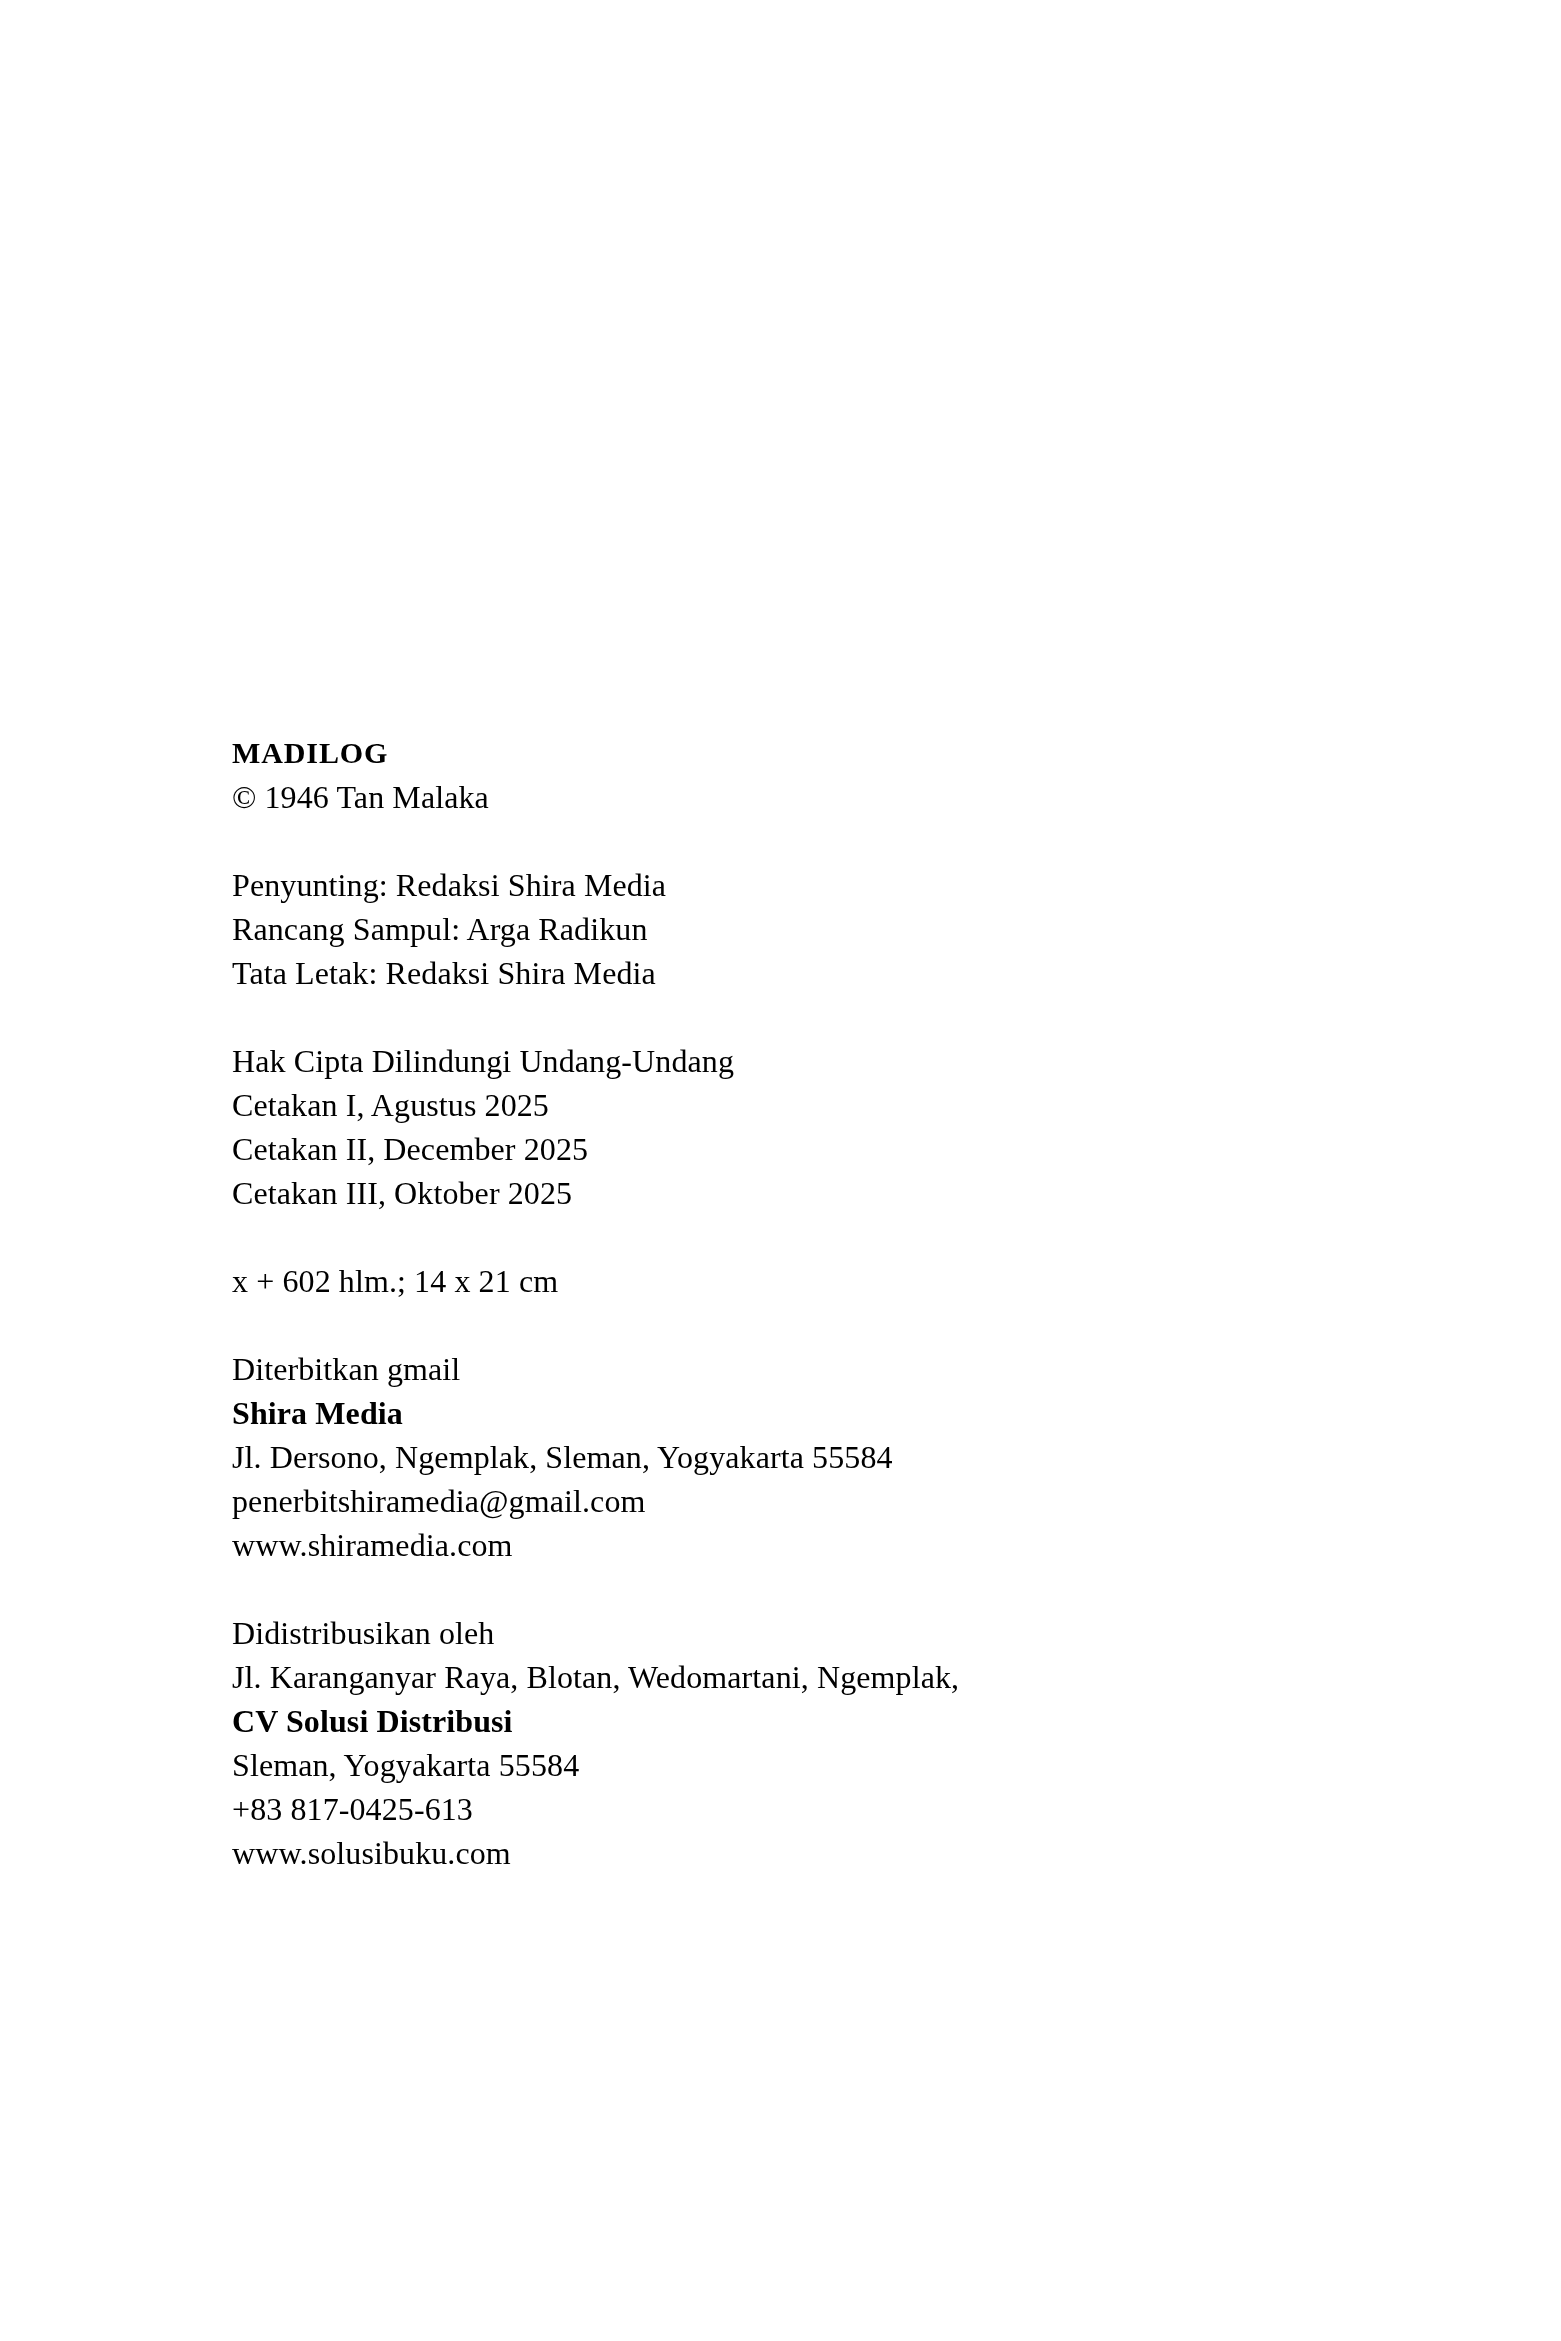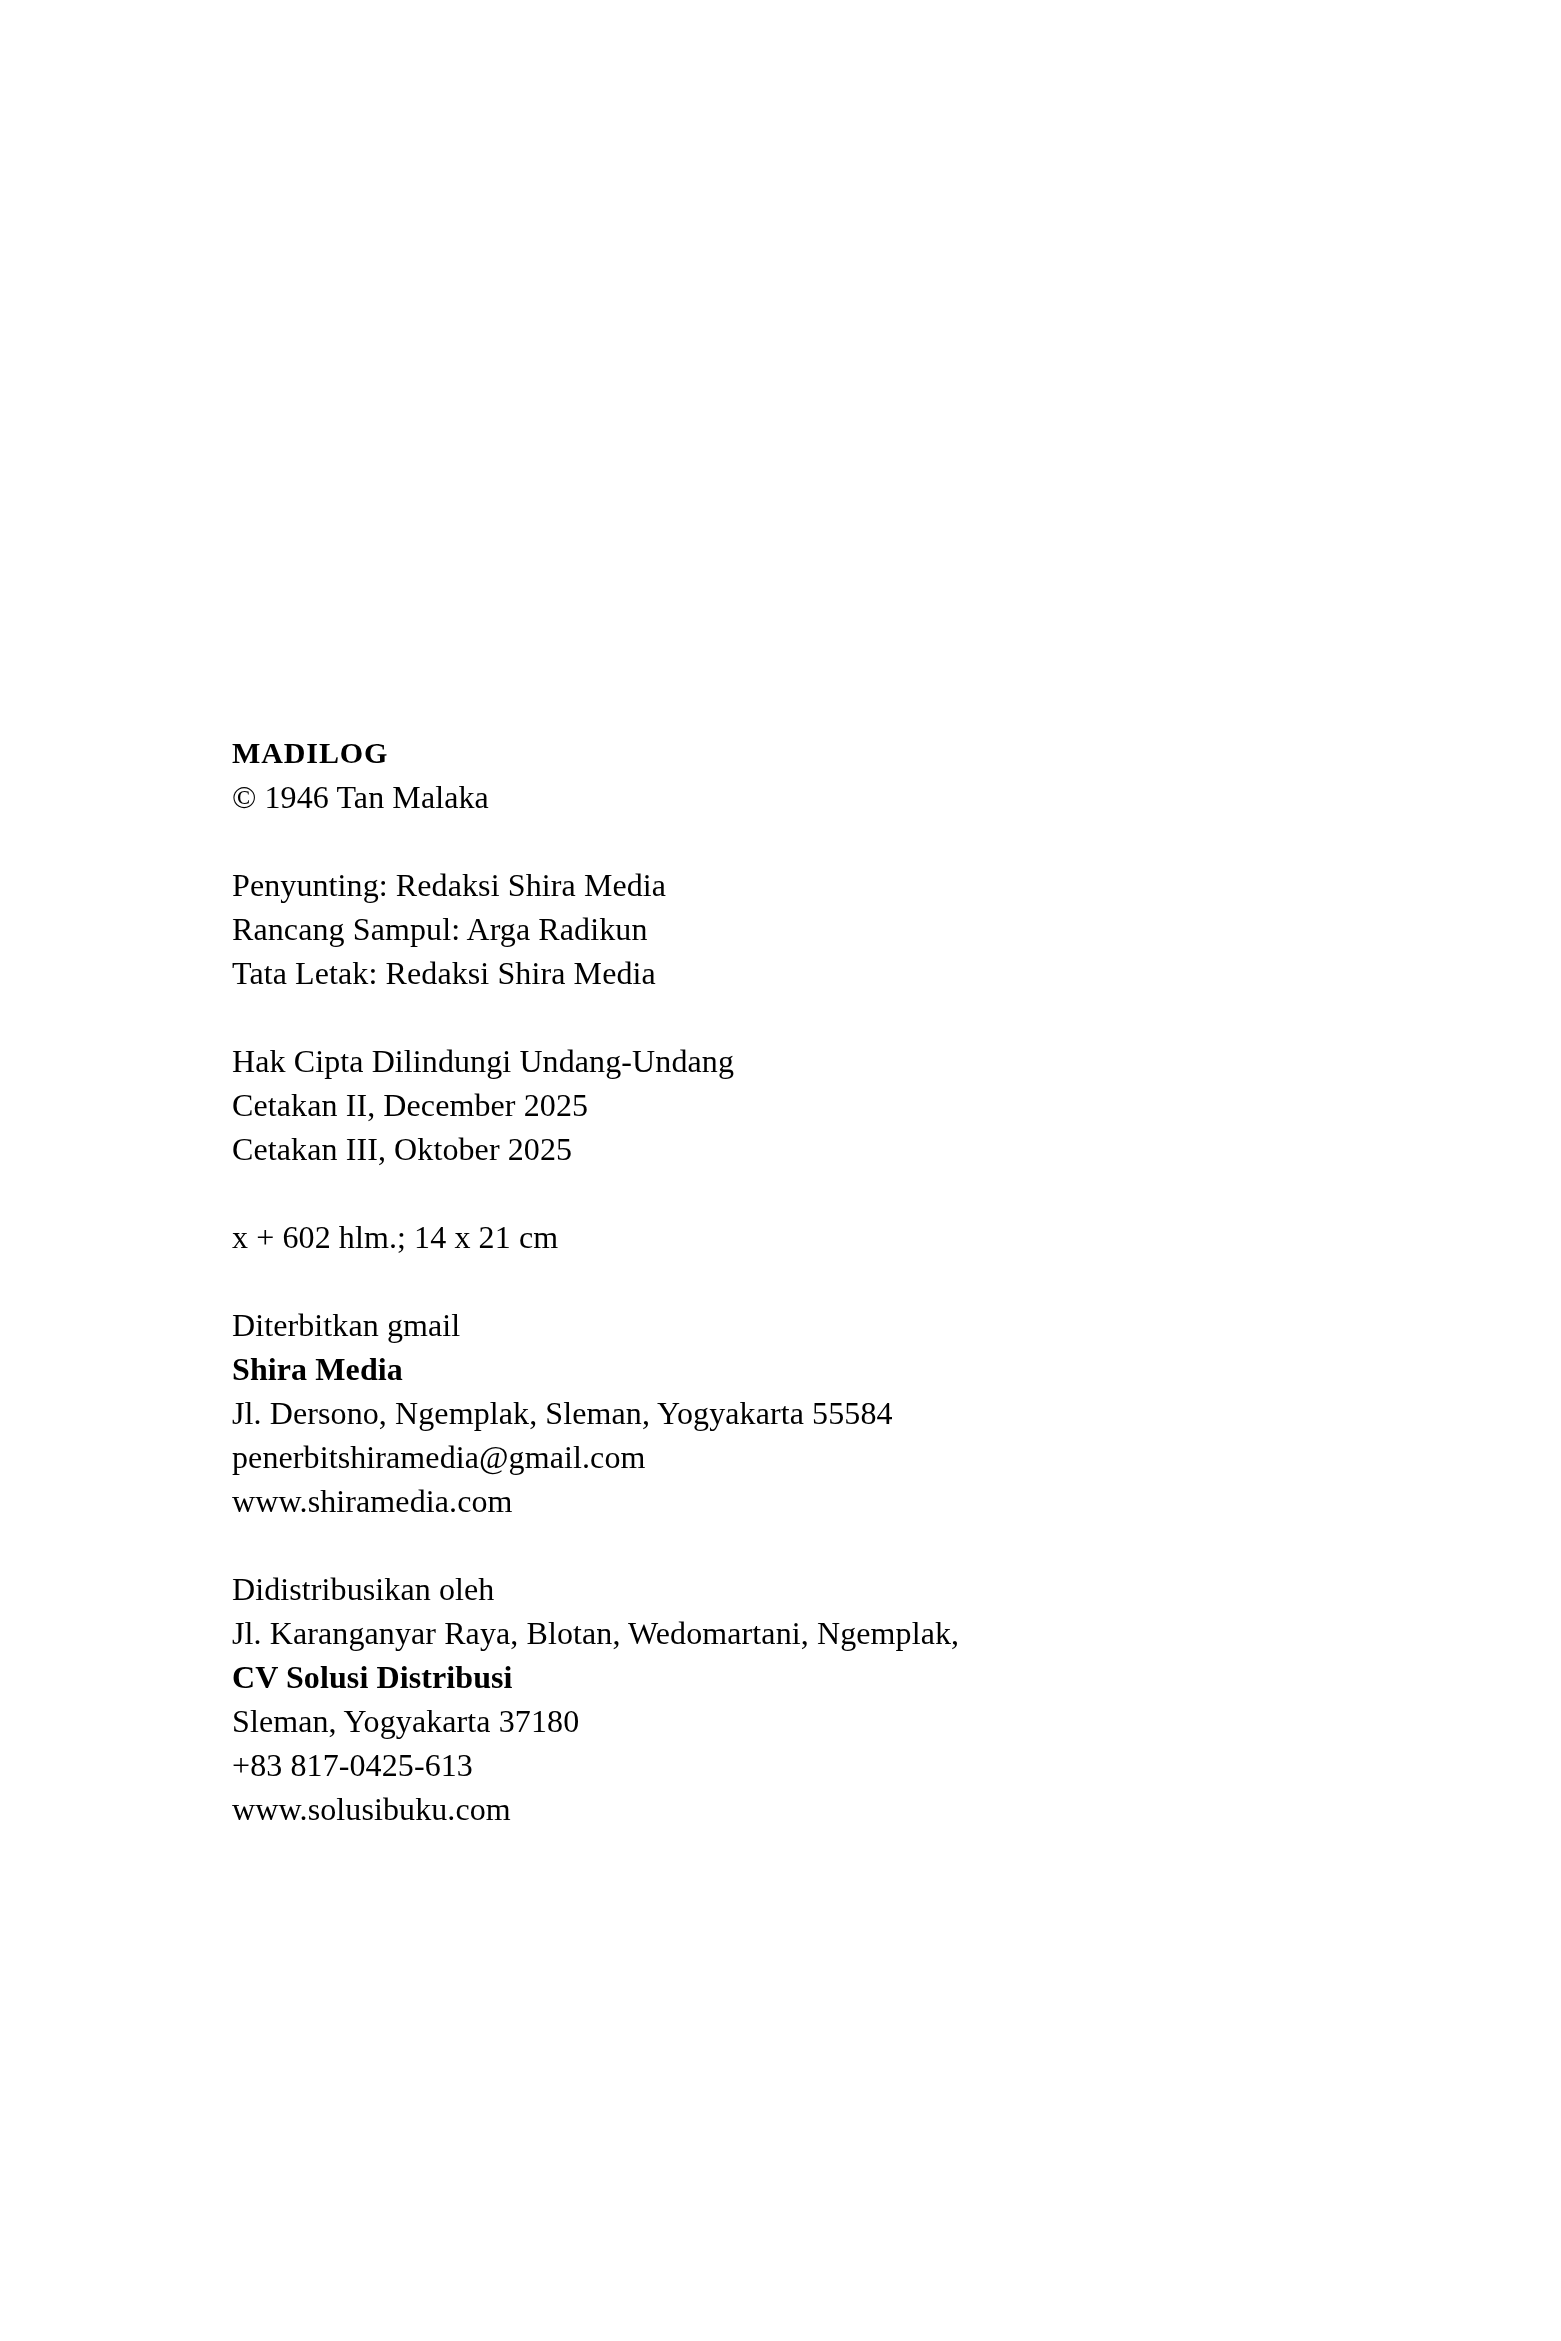--- a/index.html
+++ b/index.html
@@ -47,40 +47,41 @@
     </div>
 
     <div class="para">
       <span class="line">Penyunting: Redaksi Shira Media</span>
       <span class="line">Rancang Sampul: Arga Radikun</span>
       <span class="line">Tata Letak: Redaksi Shira Media</span>
     </div>
 
     <div class="para">
       <span class="line">Hak Cipta Dilindungi Undang-Undang</span>
+      <span class="line">Cetakan I, Agustus 2025</span>
       <span class="line">Cetakan II, December 2025</span>
       <span class="line">Cetakan III, Oktober 2025</span>
     </div>
 
     <div class="para">
       <span class="line">x + 602 hlm.; 14 x 21 cm</span>
     </div>
 
     <div class="para">
       <span class="line">Diterbitkan gmail</span>
       <span class="line bold">Shira Media</span>
       <span class="line">Jl. Dersono, Ngemplak, Sleman, Yogyakarta 55584</span>
       <span class="line">penerbitshiramedia@gmail.com</span>
       <span class="line">www.shiramedia.com</span>
     </div>
 
     <div class="para">
       <span class="line">Didistribusikan oleh</span>
       <span class="line">Jl. Karanganyar Raya, Blotan, Wedomartani, Ngemplak,</span>
       <span class="line bold">CV Solusi Distribusi</span>
-      <span class="line">Sleman, Yogyakarta 37180</span>
+      <span class="line">Sleman, Yogyakarta 55584</span>
       <span class="line">+83 817-0425-613</span>
       <span class="line">www.solusibuku.com</span>
     </div>
 
   </div>
 </div>
 
 
 </body></html>

